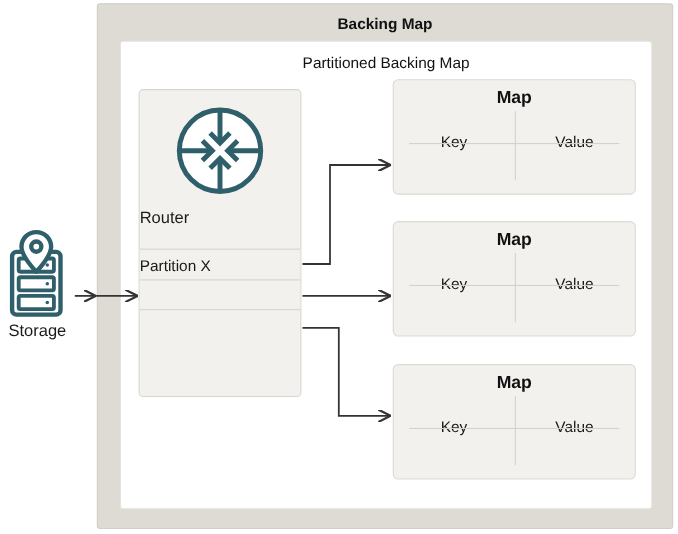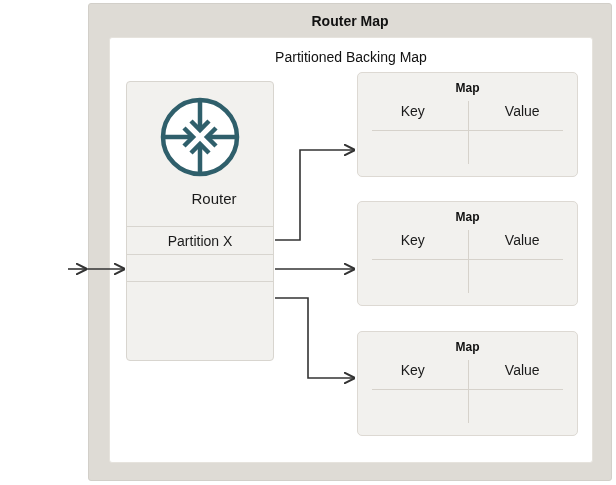--- a/index.html
+++ b/index.html
@@ -113,36 +113,33 @@
     height: 84px;
     display: flex;
     align-items: center;
     justify-content: center;
   }
   .router-label {
     position: absolute;
     left: 0;
     top: 108px;
     width: 100%;
-    text-align: center;
     font-size: 15px;
     color: #1a1a1a;
-    margin-left: 14px;
   }
 
   .partition-list {
     position: absolute;
     left: 0;
     top: 145px;
     width: 100%;
   }
   .partition-row {
     height: 29px;
     line-height: 29px;
-    text-align: center;
     font-size: 14px;
     color: #1a1a1a;
     border-top: 1px solid #d8d5cf;
     border-bottom: 1px solid #d8d5cf;
     box-sizing: border-box;
     background: #f2f1ee;
     margin-top: -1px;
   }
   .partition-row.empty {
     height: 28px;
@@ -162,28 +159,28 @@
   .map-box.m0 { top: 72px; }
   .map-box.m1 { top: 201px; }
   .map-box.m2 { top: 331px; }
 
   .map-title {
     position: absolute;
     left: 0;
     top: 8px;
     width: 100%;
     text-align: center;
-    font-size: 12px;
+    font-size: 16px;
     font-weight: bold;
     color: #111111;
   }
   .map-cols {
     position: absolute;
     left: 0;
-    top: 30px;
+    top: 48px;
     width: 100%;
     display: flex;
     justify-content: center;
   }
   .map-col {
     flex: 1;
     text-align: center;
     font-size: 14px;
     color: #1a1a1a;
   }
@@ -209,23 +206,43 @@
     position: absolute;
     inset: 0;
     pointer-events: none;
   }
 </style>
 </head>
 <body>
 
 <div class="canvas">
 
+  <div class="storage">
+    <div class="storage-icon">
+      <svg width="58" height="82" viewBox="0 0 58 82" xmlns="http://www.w3.org/2000/svg">
+
+        <rect x="7" y="21" width="44" height="57" rx="4" ry="4" fill="#ffffff" stroke="#2f5f6b" stroke-width="4"></rect>
+
+        <rect x="13" y="27" width="32" height="12" rx="1.5" ry="1.5" fill="#ffffff" stroke="#2f5f6b" stroke-width="3.5"></rect>
+        <rect x="13" y="44" width="32" height="12" rx="1.5" ry="1.5" fill="#ffffff" stroke="#2f5f6b" stroke-width="3.5"></rect>
+        <rect x="13" y="61" width="32" height="12" rx="1.5" ry="1.5" fill="#ffffff" stroke="#2f5f6b" stroke-width="3.5"></rect>
+
+        <circle cx="39" cy="33" r="1.6" fill="#2f5f6b"></circle>
+        <circle cx="39" cy="50" r="1.6" fill="#2f5f6b"></circle>
+        <circle cx="39" cy="67" r="1.6" fill="#2f5f6b"></circle>
+
+        <path d="M29 3 C21.5 3 15.5 9 15.5 16.4 C15.5 25.5 29 39 29 39 C29 39 42.5 25.5 42.5 16.4 C42.5 9 36.5 3 29 3 Z" fill="#ffffff" stroke="#2f5f6b" stroke-width="4" stroke-linejoin="round"></path>
+        <circle cx="29" cy="16.2" r="4.6" fill="#ffffff" stroke="#2f5f6b" stroke-width="4"></circle>
+      </svg>
+    </div>
+    <div class="storage-label">Storage</div>
+  </div>
 
   <div class="backing-map">
-    <div class="backing-map-title">Router Map</div>
+    <div class="backing-map-title">Backing Map</div>
 
     <div class="partitioned-map">
       <div class="partitioned-map-title">Partitioned Backing Map</div>
     </div>
 
   </div>
 
   <div class="router-panel">
     <div class="router-icon-wrap">
       <svg width="82" height="82" viewBox="0 0 82 82" xmlns="http://www.w3.org/2000/svg">

